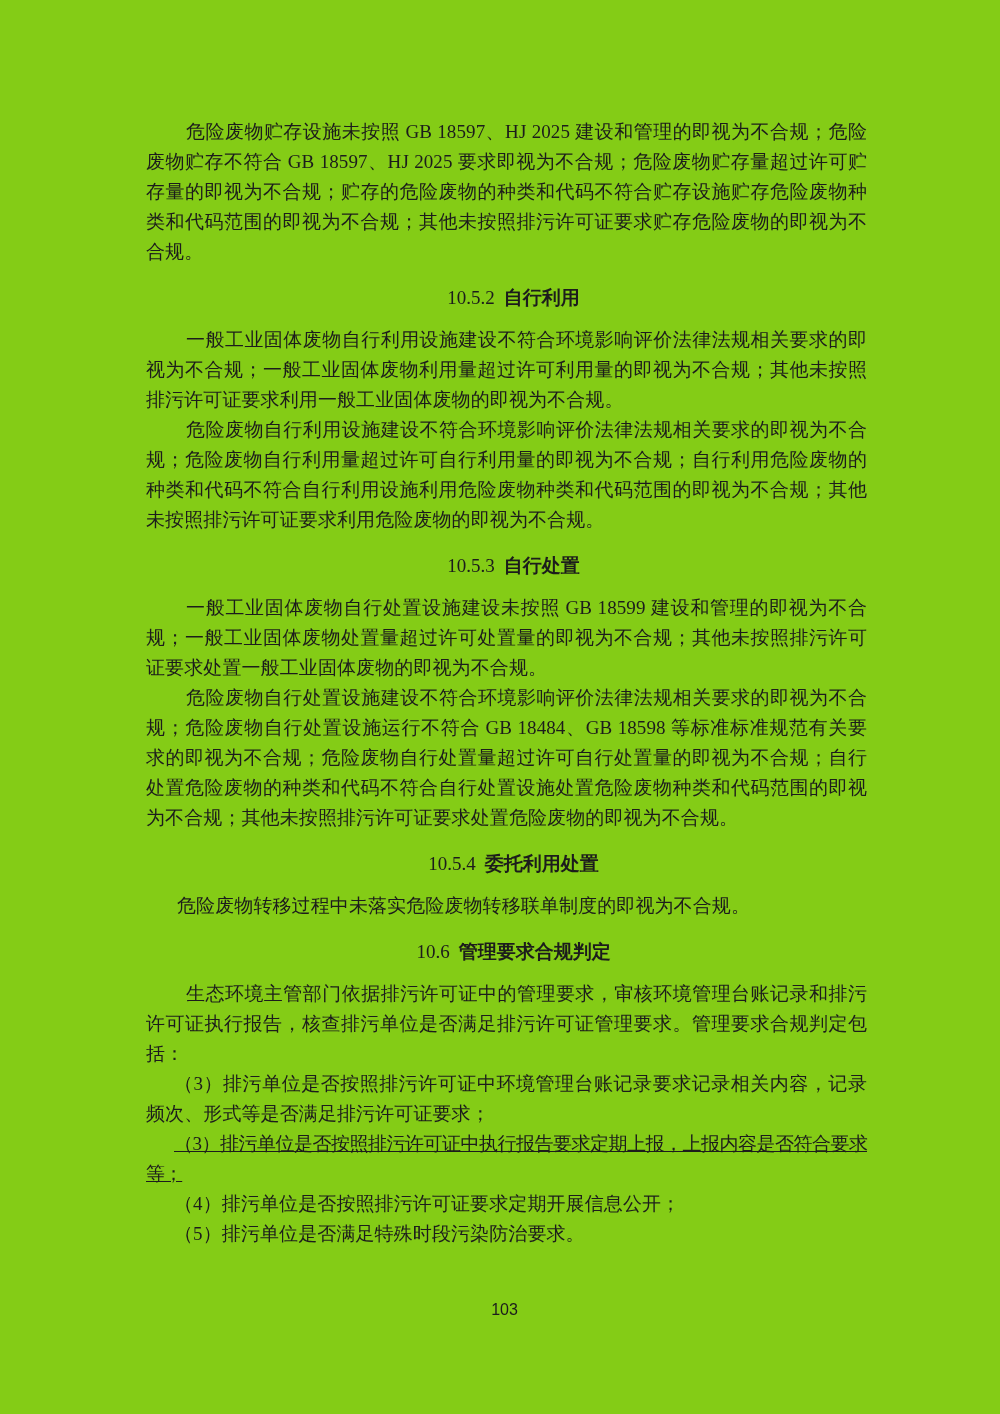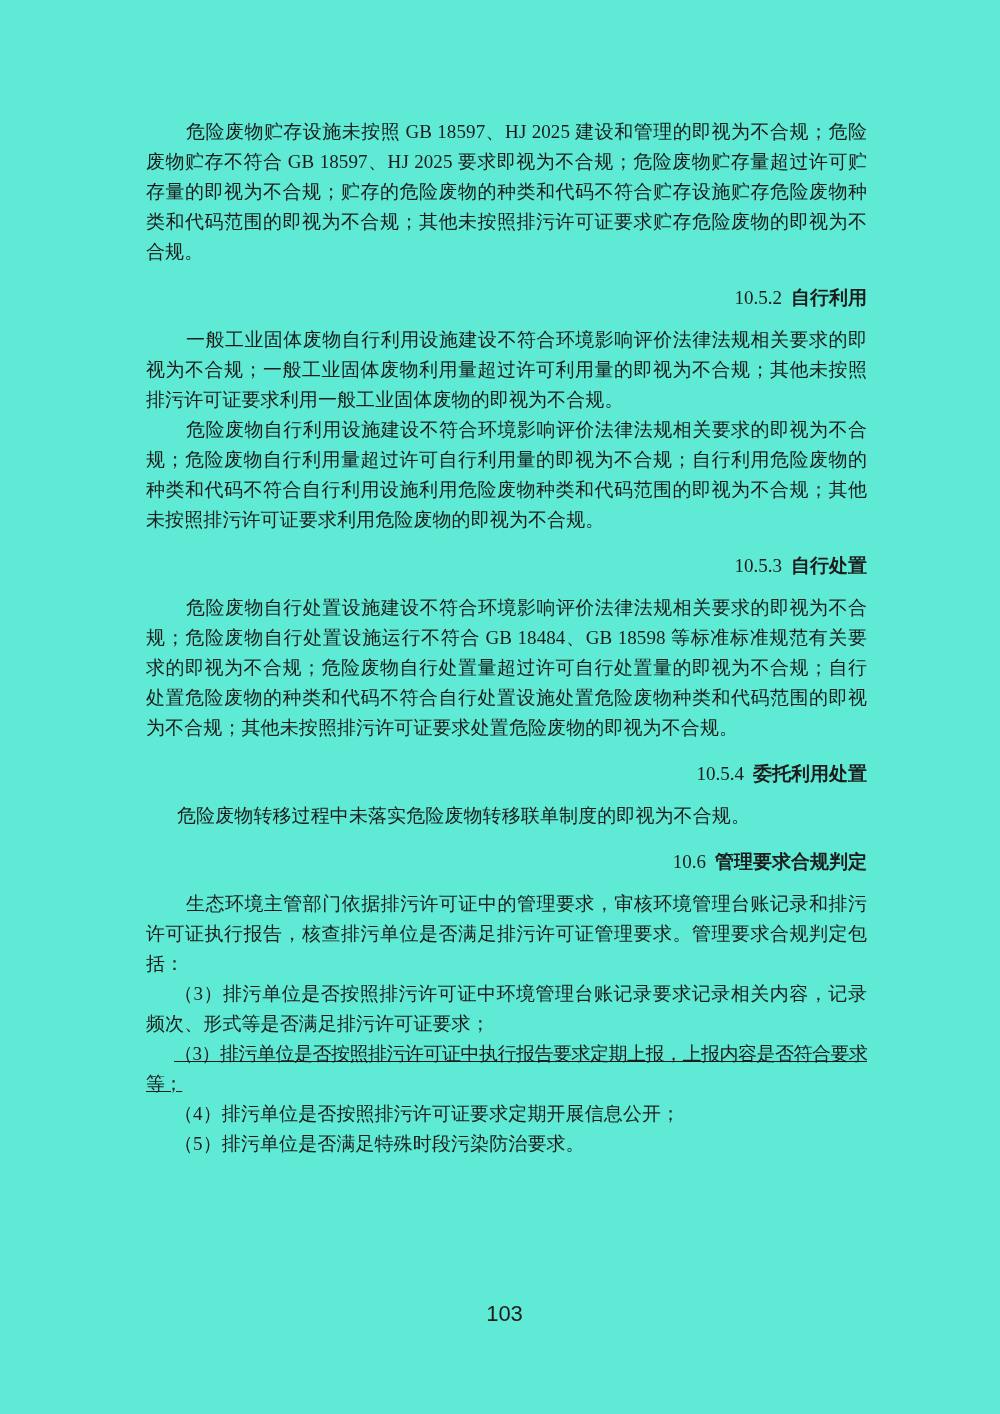--- a/index.html
+++ b/index.html
@@ -5,21 +5,21 @@
   html, body {
     margin: 0;
     padding: 0;
     background: #ffffff;
   }
   .page {
     position: relative;
     width: 1000px;
     height: 1414px;
     margin: 0 auto;
-    background: #5eead4;
+    background: #84cc16;
     box-sizing: border-box;
     padding: 117px 133px 0 146px;
     font-family: "Liberation Serif", "DejaVu Serif", serif;
     color: #1c1c1c;
     overflow: hidden;
   }
   .para {
     margin: 0;
     font-size: 19px;
     line-height: 30px;
@@ -35,59 +35,60 @@
   }
   .para.tight {
     letter-spacing: -0.9px;
     text-decoration: underline;
   }
   .heading {
     margin: 16px 0 12px 0;
     padding-left: 14px;
     font-size: 19px;
     line-height: 30px;
-    text-align: right;
+    text-align: center;
     text-indent: 0;
   }
   .heading .hnum {
     font-family: "Liberation Serif", "DejaVu Serif", serif;
     font-weight: 400;
     margin-right: 9px;
   }
   .heading .htitle {
     font-family: "Liberation Sans", "DejaVu Sans", sans-serif;
     font-weight: 700;
   }
   .footer {
     position: absolute;
     left: 0;
     right: 0;
     top: 1301px;
     text-align: center;
     font-family: "Liberation Sans", "DejaVu Sans", sans-serif;
-    font-size: 22px;
+    font-size: 16px;
     color: #1c1c1c;
     margin-left: 9px;
   }
 </style>
 </head>
 <body>
 
 <div class="page">
 
   <p class="para">危险废物贮存设施未按照 GB 18597、HJ 2025 建设和管理的即视为不合规；危险废物贮存不符合 GB 18597、HJ 2025 要求即视为不合规；危险废物贮存量超过许可贮存量的即视为不合规；贮存的危险废物的种类和代码不符合贮存设施贮存危险废物种类和代码范围的即视为不合规；其他未按照排污许可证要求贮存危险废物的即视为不合规。</p>
 
   <h3 class="heading"><span class="hnum">10.5.2</span><span class="htitle">自行利用</span></h3>
 
   <p class="para">一般工业固体废物自行利用设施建设不符合环境影响评价法律法规相关要求的即视为不合规；一般工业固体废物利用量超过许可利用量的即视为不合规；其他未按照排污许可证要求利用一般工业固体废物的即视为不合规。</p>
 
   <p class="para">危险废物自行利用设施建设不符合环境影响评价法律法规相关要求的即视为不合规；危险废物自行利用量超过许可自行利用量的即视为不合规；自行利用危险废物的种类和代码不符合自行利用设施利用危险废物种类和代码范围的即视为不合规；其他未按照排污许可证要求利用危险废物的即视为不合规。</p>
 
   <h3 class="heading"><span class="hnum">10.5.3</span><span class="htitle">自行处置</span></h3>
 
+  <p class="para">一般工业固体废物自行处置设施建设未按照 GB 18599 建设和管理的即视为不合规；一般工业固体废物处置量超过许可处置量的即视为不合规；其他未按照排污许可证要求处置一般工业固体废物的即视为不合规。</p>
 
   <p class="para">危险废物自行处置设施建设不符合环境影响评价法律法规相关要求的即视为不合规；危险废物自行处置设施运行不符合 GB 18484、GB 18598 等标准标准规范有关要求的即视为不合规；危险废物自行处置量超过许可自行处置量的即视为不合规；自行处置危险废物的种类和代码不符合自行处置设施处置危险废物种类和代码范围的即视为不合规；其他未按照排污许可证要求处置危险废物的即视为不合规。</p>
 
   <h3 class="heading"><span class="hnum">10.5.4</span><span class="htitle">委托利用处置</span></h3>
 
   <p class="para small-indent">危险废物转移过程中未落实危险废物转移联单制度的即视为不合规。</p>
 
   <h3 class="heading"><span class="hnum">10.6</span><span class="htitle">管理要求合规判定</span></h3>
 
   <p class="para">生态环境主管部门依据排污许可证中的管理要求，审核环境管理台账记录和排污许可证执行报告，核查排污单位是否满足排污许可证管理要求。管理要求合规判定包括：</p>

